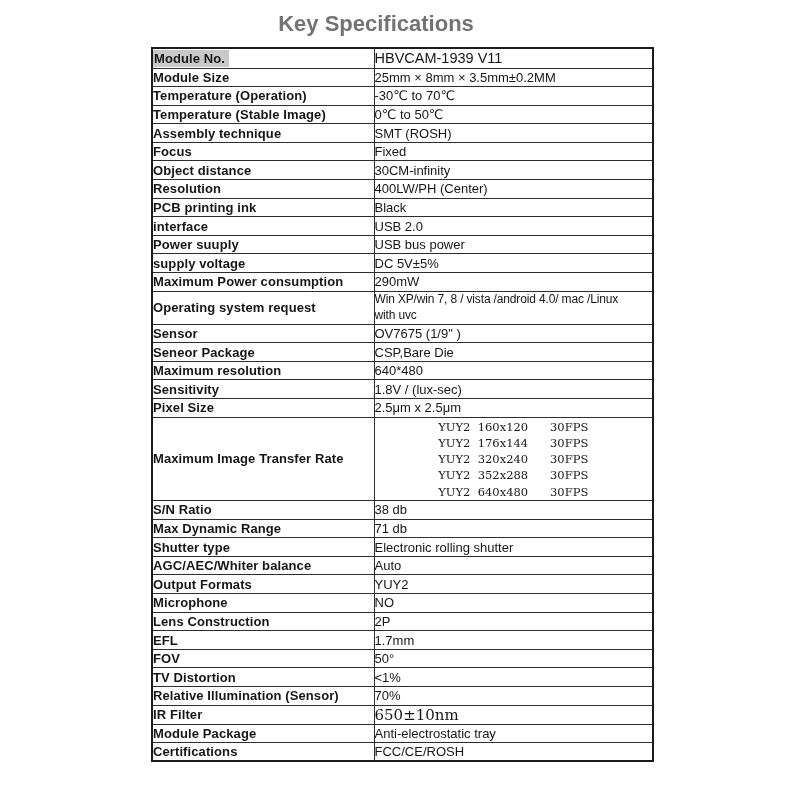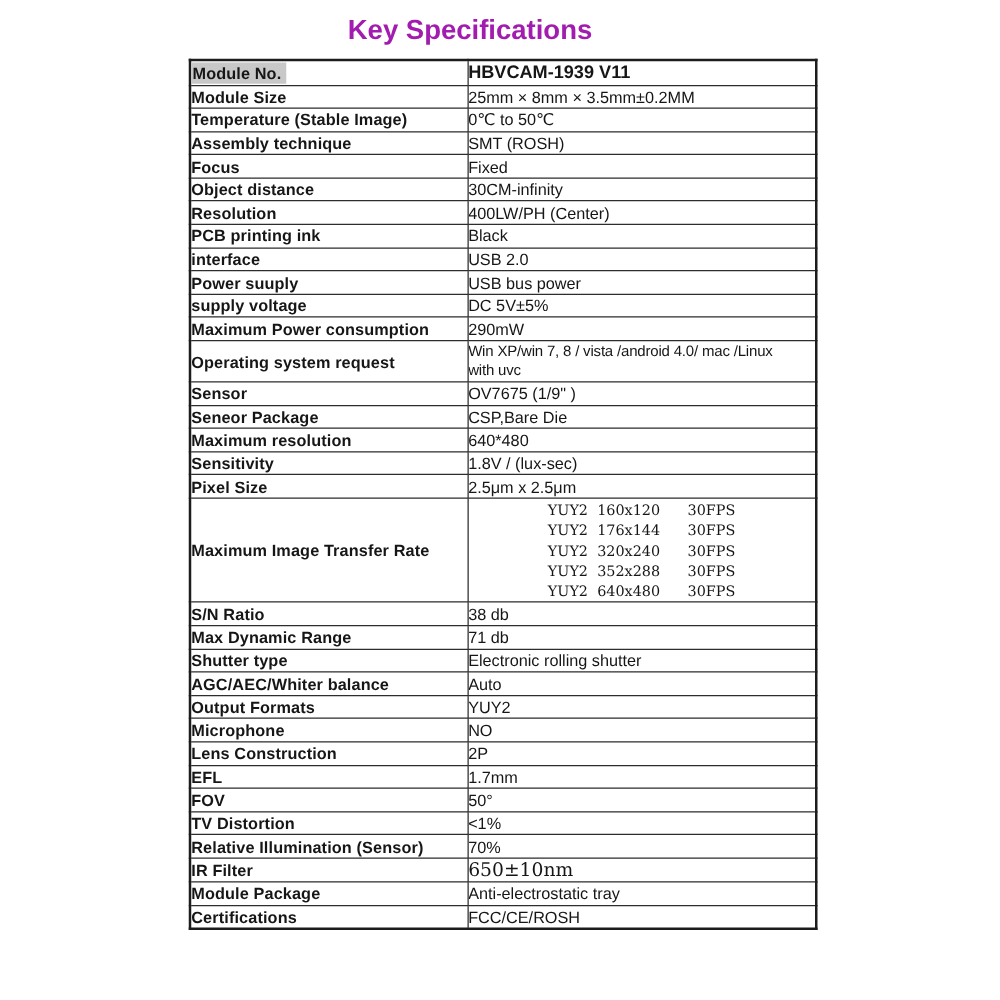--- a/index.html
+++ b/index.html
@@ -18,21 +18,21 @@
   }
   #page-title {
     position: absolute;
     top: 10px;
     left: 376px;
     transform: translateX(-50%);
     font-size: 22px;
     line-height: 28px;
     font-weight: bold;
     white-space: nowrap;
-    color: #a21caf;
+    color: #737373;
   }
   table.spec {
     position: absolute;
     left: 151px;
     top: 47px;
     width: 503px;
     border-collapse: collapse;
     table-layout: fixed;
     border: 2px solid #1c1c1c;
   }
@@ -54,21 +54,21 @@
   td.c-value {
     box-sizing: border-box;
     padding: 0 4px 0 8px;
     font-size: 13px;
     white-space: nowrap;
   }
   tr.r-std { height: 18.6px; }
   tr.r-serif { height: 18.6px; }
   tr.r-header { height: 20px; }
   tr.r-header td.c-value {
-    font-weight: bold;
+    font-weight: normal;
     font-size: 14.5px;
   }
   .hl {
     background: #c8c8c8;
     padding: 1px 4px 1px 1px;
   }
   tr.r-twoline { height: 33px; }
   tr.r-twoline td.c-value div {
     font-size: 12px;
     letter-spacing: -0.15px;
@@ -102,20 +102,24 @@
     <tbody>
         <tr class="r-header">
           <td class="c-label"><span class="hl">Module No.</span></td>
           <td class="c-value">HBVCAM-1939 V11</td>
         </tr>
         <tr class="r-std">
           <td class="c-label"><span>Module Size</span></td>
           <td class="c-value">25mm × 8mm × 3.5mm±0.2MM</td>
         </tr>
         <tr class="r-std">
+          <td class="c-label"><span>Temperature (Operation)</span></td>
+          <td class="c-value">-30℃ to 70℃</td>
+        </tr>
+        <tr class="r-std">
           <td class="c-label"><span>Temperature (Stable Image)</span></td>
           <td class="c-value">0℃ to 50℃</td>
         </tr>
         <tr class="r-std">
           <td class="c-label"><span>Assembly technique</span></td>
           <td class="c-value">SMT (ROSH)</td>
         </tr>
         <tr class="r-std">
           <td class="c-label"><span>Focus</span></td>
           <td class="c-value">Fixed</td>

